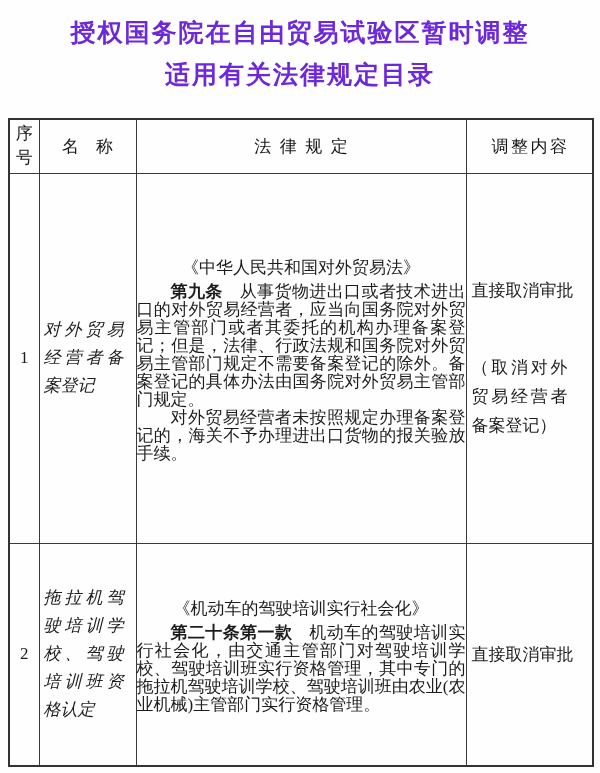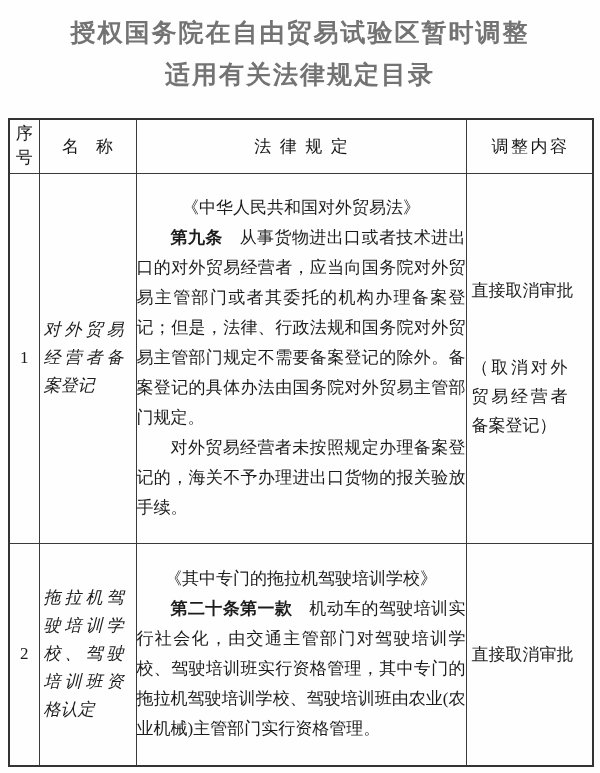--- a/index.html
+++ b/index.html
@@ -19,21 +19,21 @@
     background: #fefefe;
   }
   
   .doc-title {
     padding-top: 12px;
     text-align: center;
     font-weight: bold;
     font-size: 25px;
     line-height: 42px;
     letter-spacing: 2px;
-    color: #737373;
+    color: #6d28d9;
   }
   
   table.law-table {
     position: absolute;
     left: 8px;
     top: 118px;
     width: 584px;
     border-collapse: collapse;
     table-layout: fixed;
     font-size: 17px;
@@ -82,21 +82,21 @@
     padding: 5px 25px 0 16px;
     margin-left: 20px;
   }
   .law-title {
     text-align: center;
     line-height: 30px;
     margin: 0;
   }
   p.law-para {
     margin: 0;
-    line-height: 30px;
+    line-height: 18px;
     text-indent: 2em;
     text-align: justify;
     text-justify: inter-character;
   }
   .law-lead {
     font-weight: bold;
     font-family: "Liberation Sans", "DejaVu Sans", sans-serif;
     margin-right: 1em;
   }
   td.adj-cell { vertical-align: middle; }
@@ -157,21 +157,21 @@
         </div>
       </td>
     </tr>
 
     <tr class="body-row-2">
       <td class="idx-cell">2</td>
       <td class="name-cell">
         <div class="name-box">拖拉机驾驶培训学校、驾驶培训班资格认定</div>
       </td>
       <td class="law-cell">
-        <div class="law-title">《其中专门的拖拉机驾驶培训学校》</div>
+        <div class="law-title">《机动车的驾驶培训实行社会化》</div>
         <p class="law-para"><span class="law-lead">第二十条第一款</span><span>机动车的驾驶培训实行社会化，由交通主管部门对驾驶培训学校、驾驶培训班实行资格管理，其中专门的拖拉机驾驶培训学校、驾驶培训班由农业(农业机械)主管部门实行资格管理。</span></p>
       </td>
       <td class="adj-cell">
         <div class="adj-box">
           <div class="adj-action">直接取消审批</div>
 
         </div>
       </td>
     </tr>
   </tbody>

